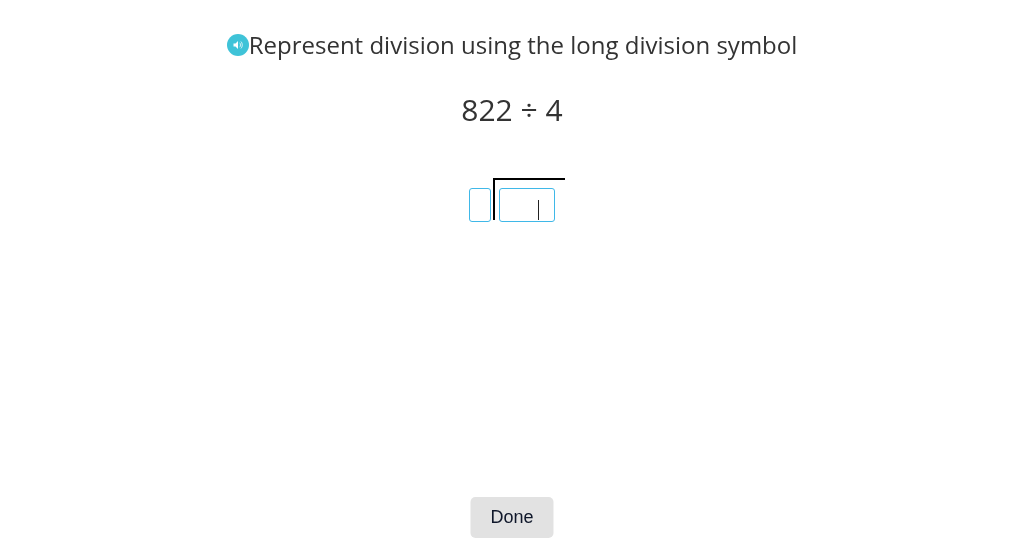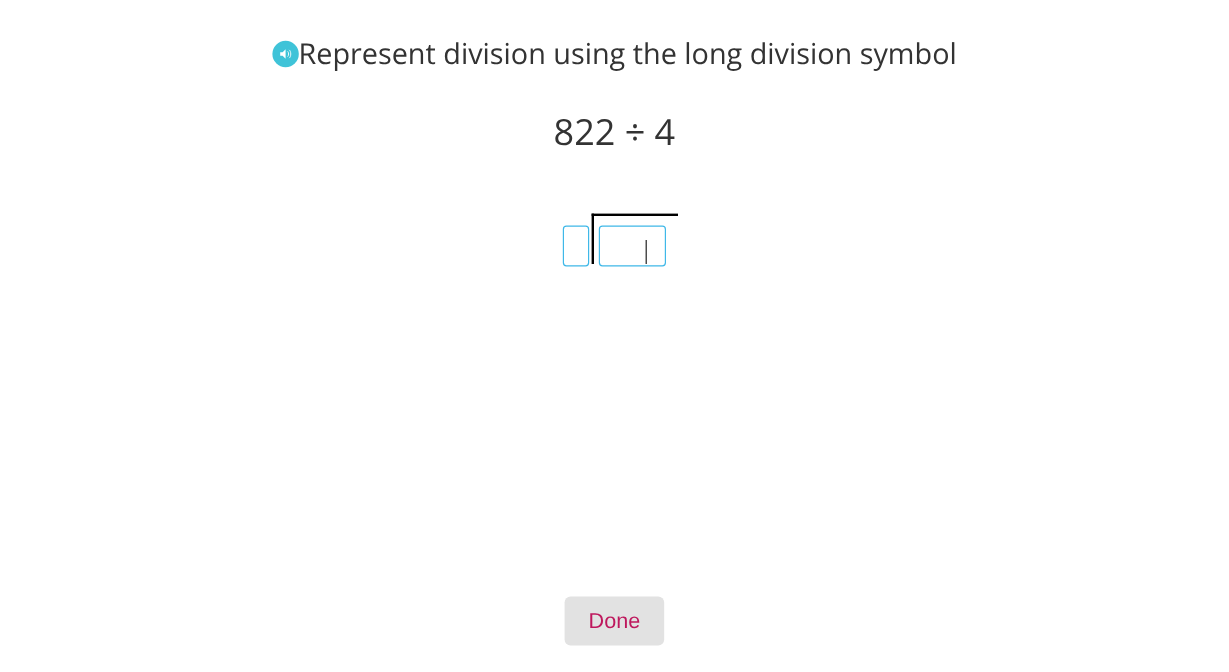--- a/index.html
+++ b/index.html
@@ -105,21 +105,21 @@
       height: 34px;
       display: flex;
       align-items: center;
     }
     .done-btn {
       position: absolute;
       bottom: 22px;
       left: 50%;
       transform: translateX(-50%);
       background: #e2e2e2;
-      color: #be185d;
+      color: #0f172a;
       border: none;
       border-radius: 5px;
       font-size: 18px;
       padding: 10px 20px;
       cursor: default;
       font-weight: 400;
     }
   </style>
 </head>
 <body>

